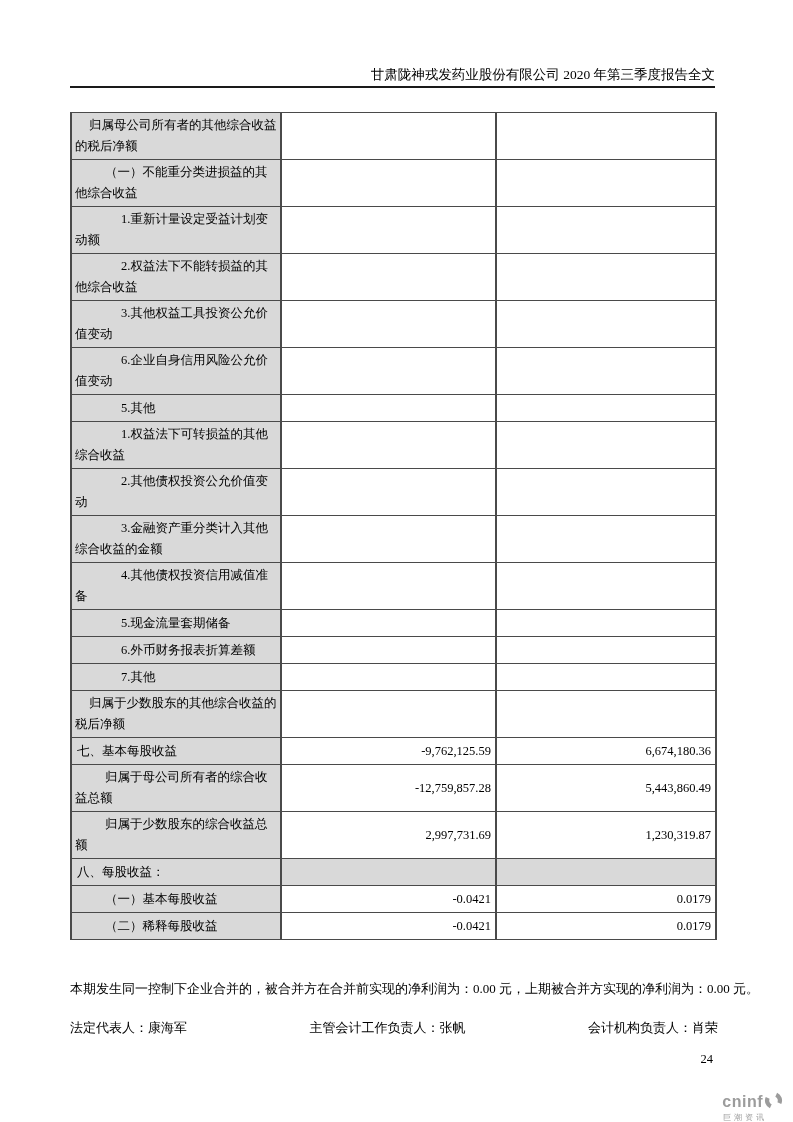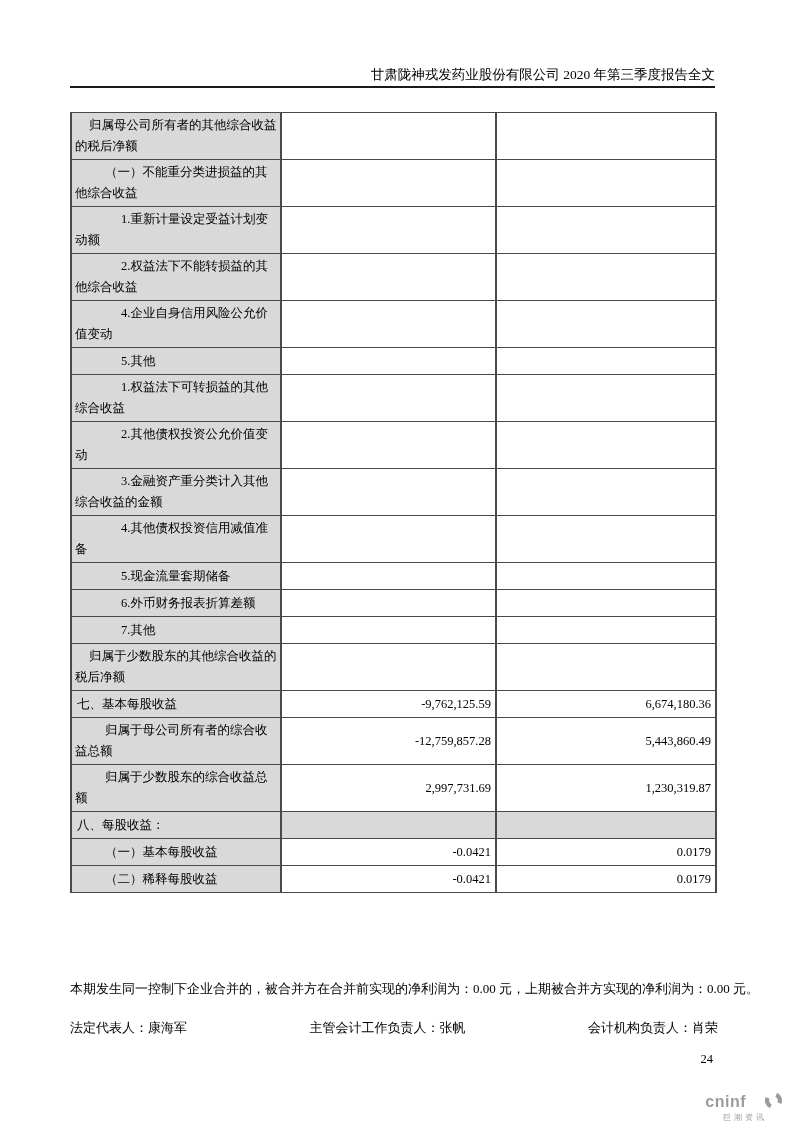--- a/index.html
+++ b/index.html
@@ -48,21 +48,21 @@
   }
   .page-number {
     position:absolute; top:1037px; right:80px; font-size:12.5px;
   }
   
   .logo {
     position:absolute; top:1076px; right:4px; width:120px;
     color:#9c9c9c; font-family:"Liberation Sans","DejaVu Sans",sans-serif;
     text-align:right; line-height:1;
   }
-  .logo-row1 { display:flex; align-items:center; justify-content:flex-end; gap:18px; padding-right:6px; }
+  .logo-row1 { display:flex; align-items:center; justify-content:flex-end; gap:1px; padding-right:6px; }
   .logo-brand { font-weight:bold; font-size:16px; letter-spacing:0.5px; }
   .logo-cn { font-size:8px; letter-spacing:3px; margin:1px 22px 2px 0; }
   .logo-url { font-size:9px; color:#a8a8a8; letter-spacing:0.2px; }
 </style>
 </head>
 <body>
 
 <div class="page">
 
   <div class="header-title">甘肃陇神戎发药业股份有限公司 2020 年第三季度报告全文</div>
@@ -89,21 +89,26 @@
           <td class="label-cell ind3">1.重新计量设定受益计划变动额</td>
           <td class="value-cell"></td>
           <td class="value-cell"></td>
         </tr>
         <tr>
           <td class="label-cell ind3">2.权益法下不能转损益的其他综合收益</td>
           <td class="value-cell"></td>
           <td class="value-cell"></td>
         </tr>
         <tr>
-          <td class="label-cell ind3">4.企业自身信用风险公允价值变动</td>
+          <td class="label-cell ind3">3.其他权益工具投资公允价值变动</td>
+          <td class="value-cell"></td>
+          <td class="value-cell"></td>
+        </tr>
+        <tr>
+          <td class="label-cell ind3">6.企业自身信用风险公允价值变动</td>
           <td class="value-cell"></td>
           <td class="value-cell"></td>
         </tr>
         <tr>
           <td class="label-cell ind3">5.其他</td>
           <td class="value-cell"></td>
           <td class="value-cell"></td>
         </tr>
         <tr>
           <td class="label-cell ind3">1.权益法下可转损益的其他综合收益</td>

